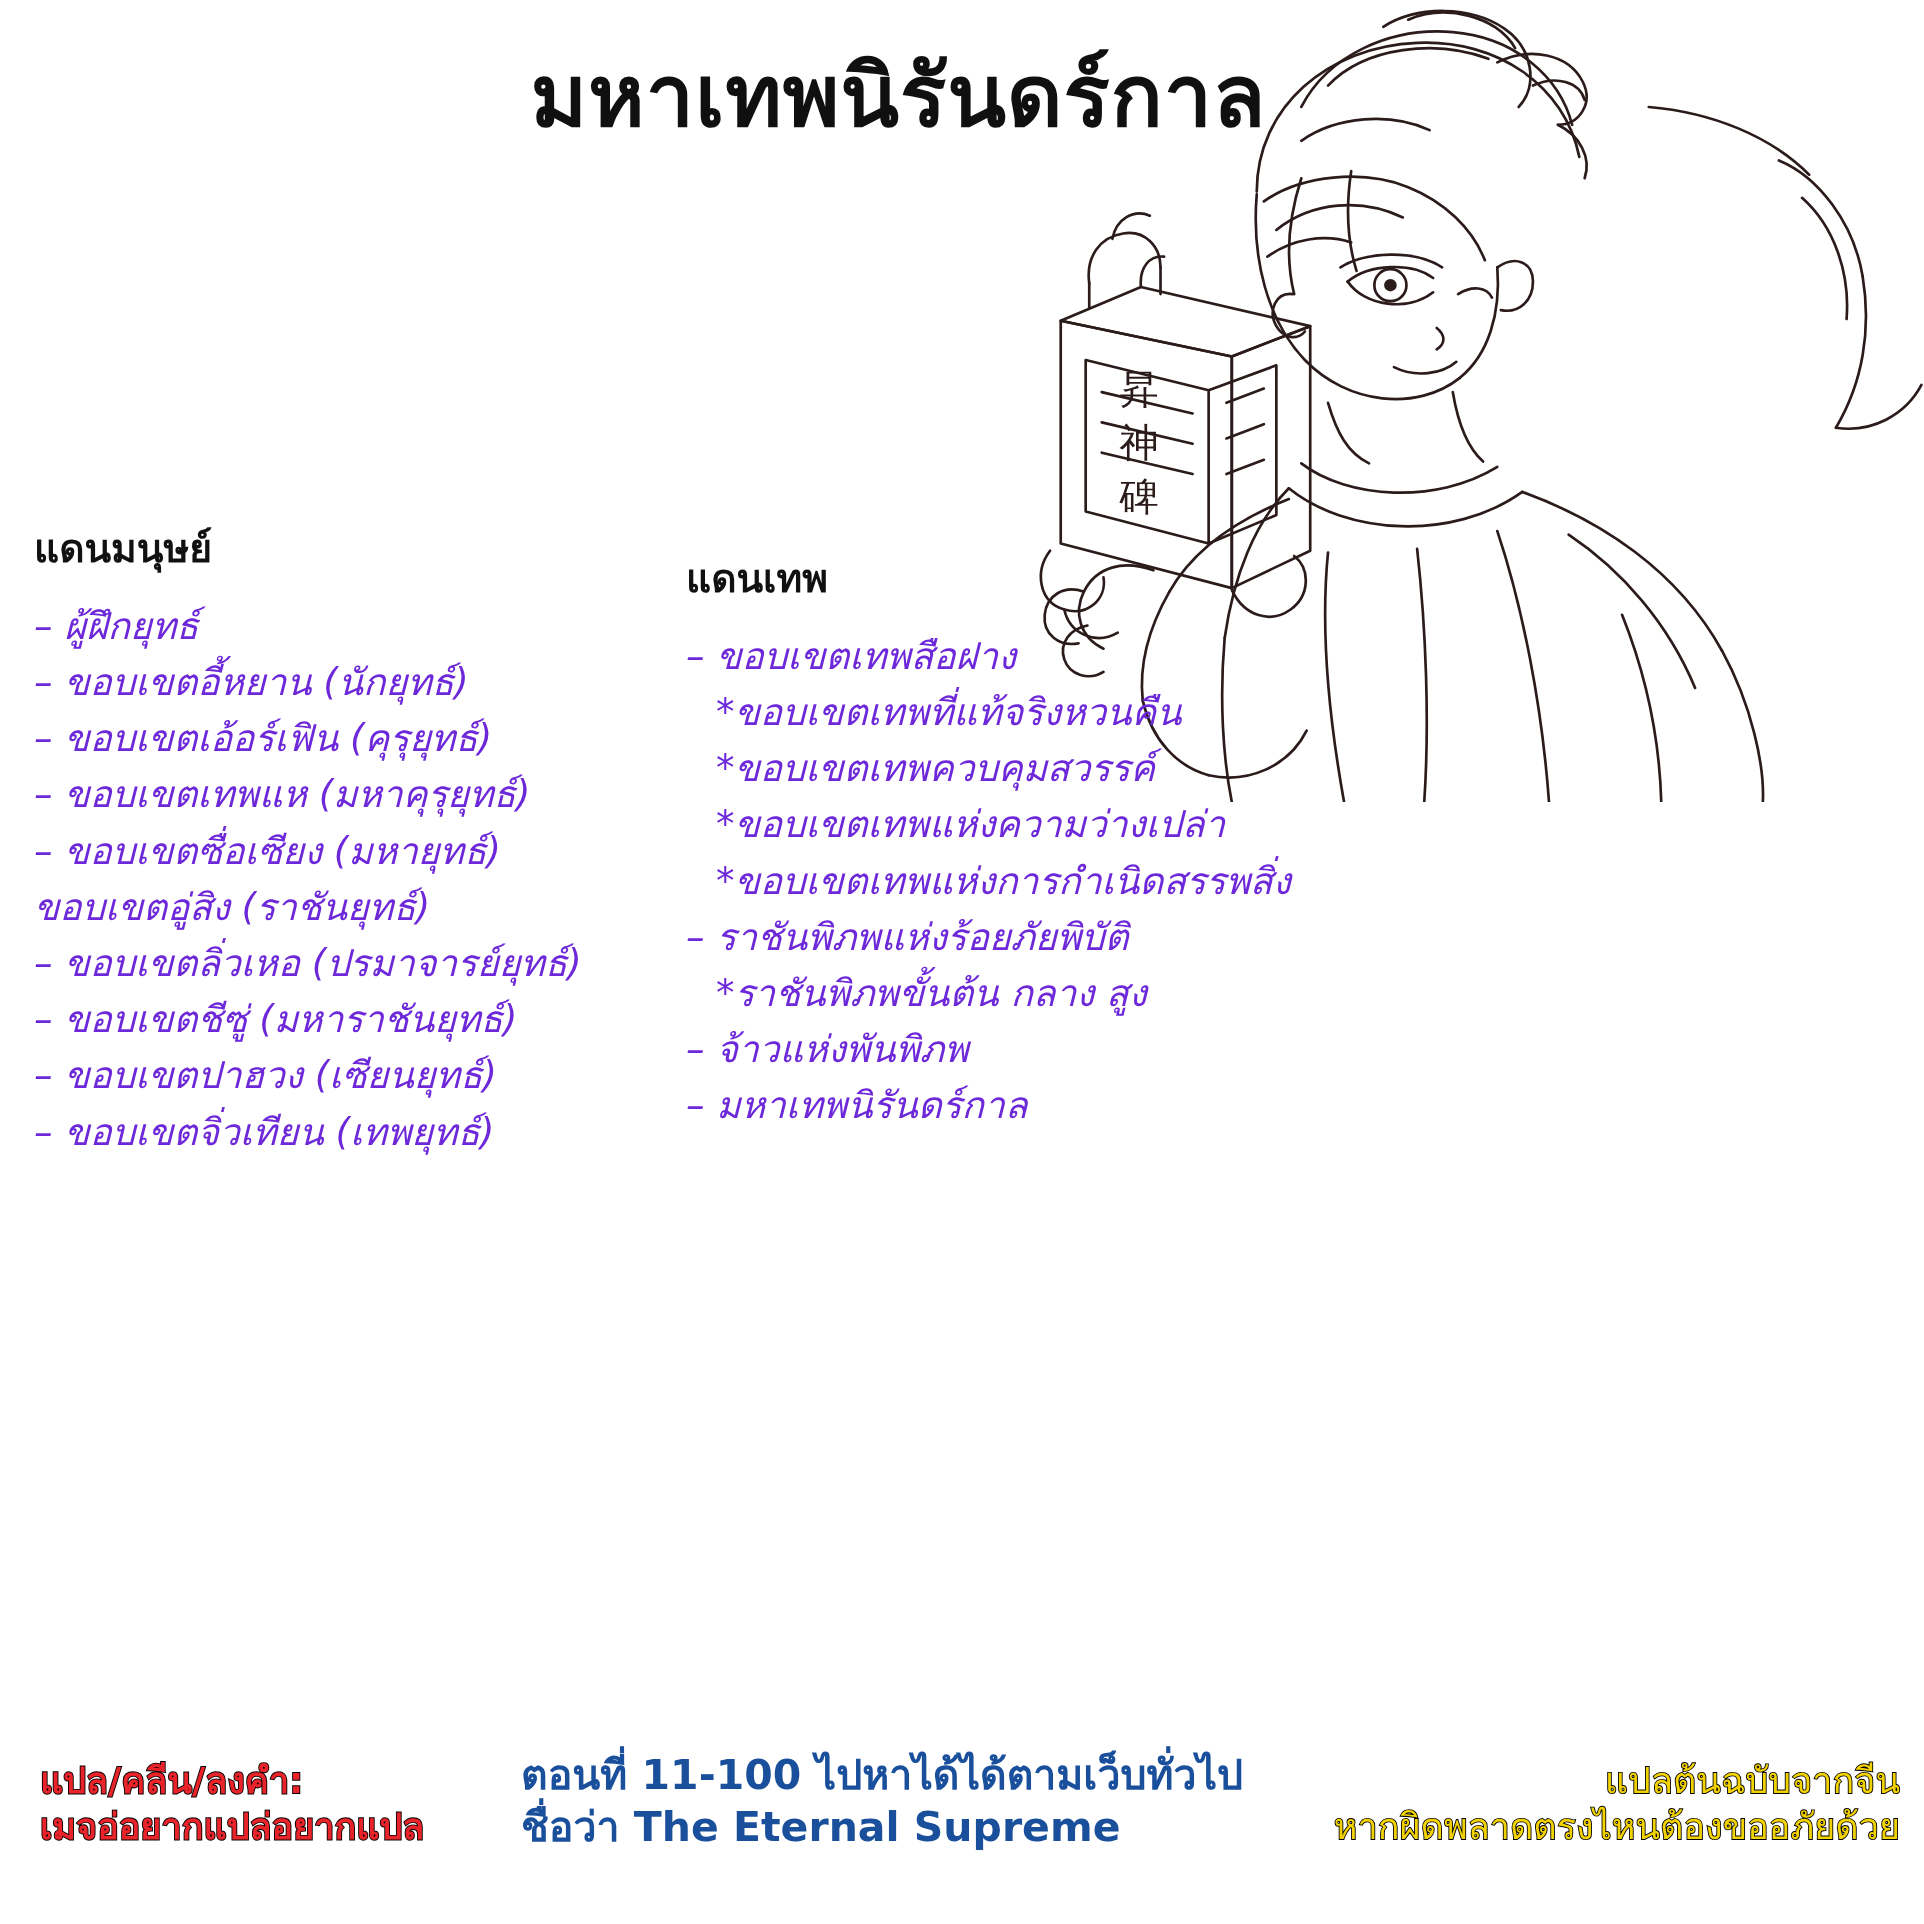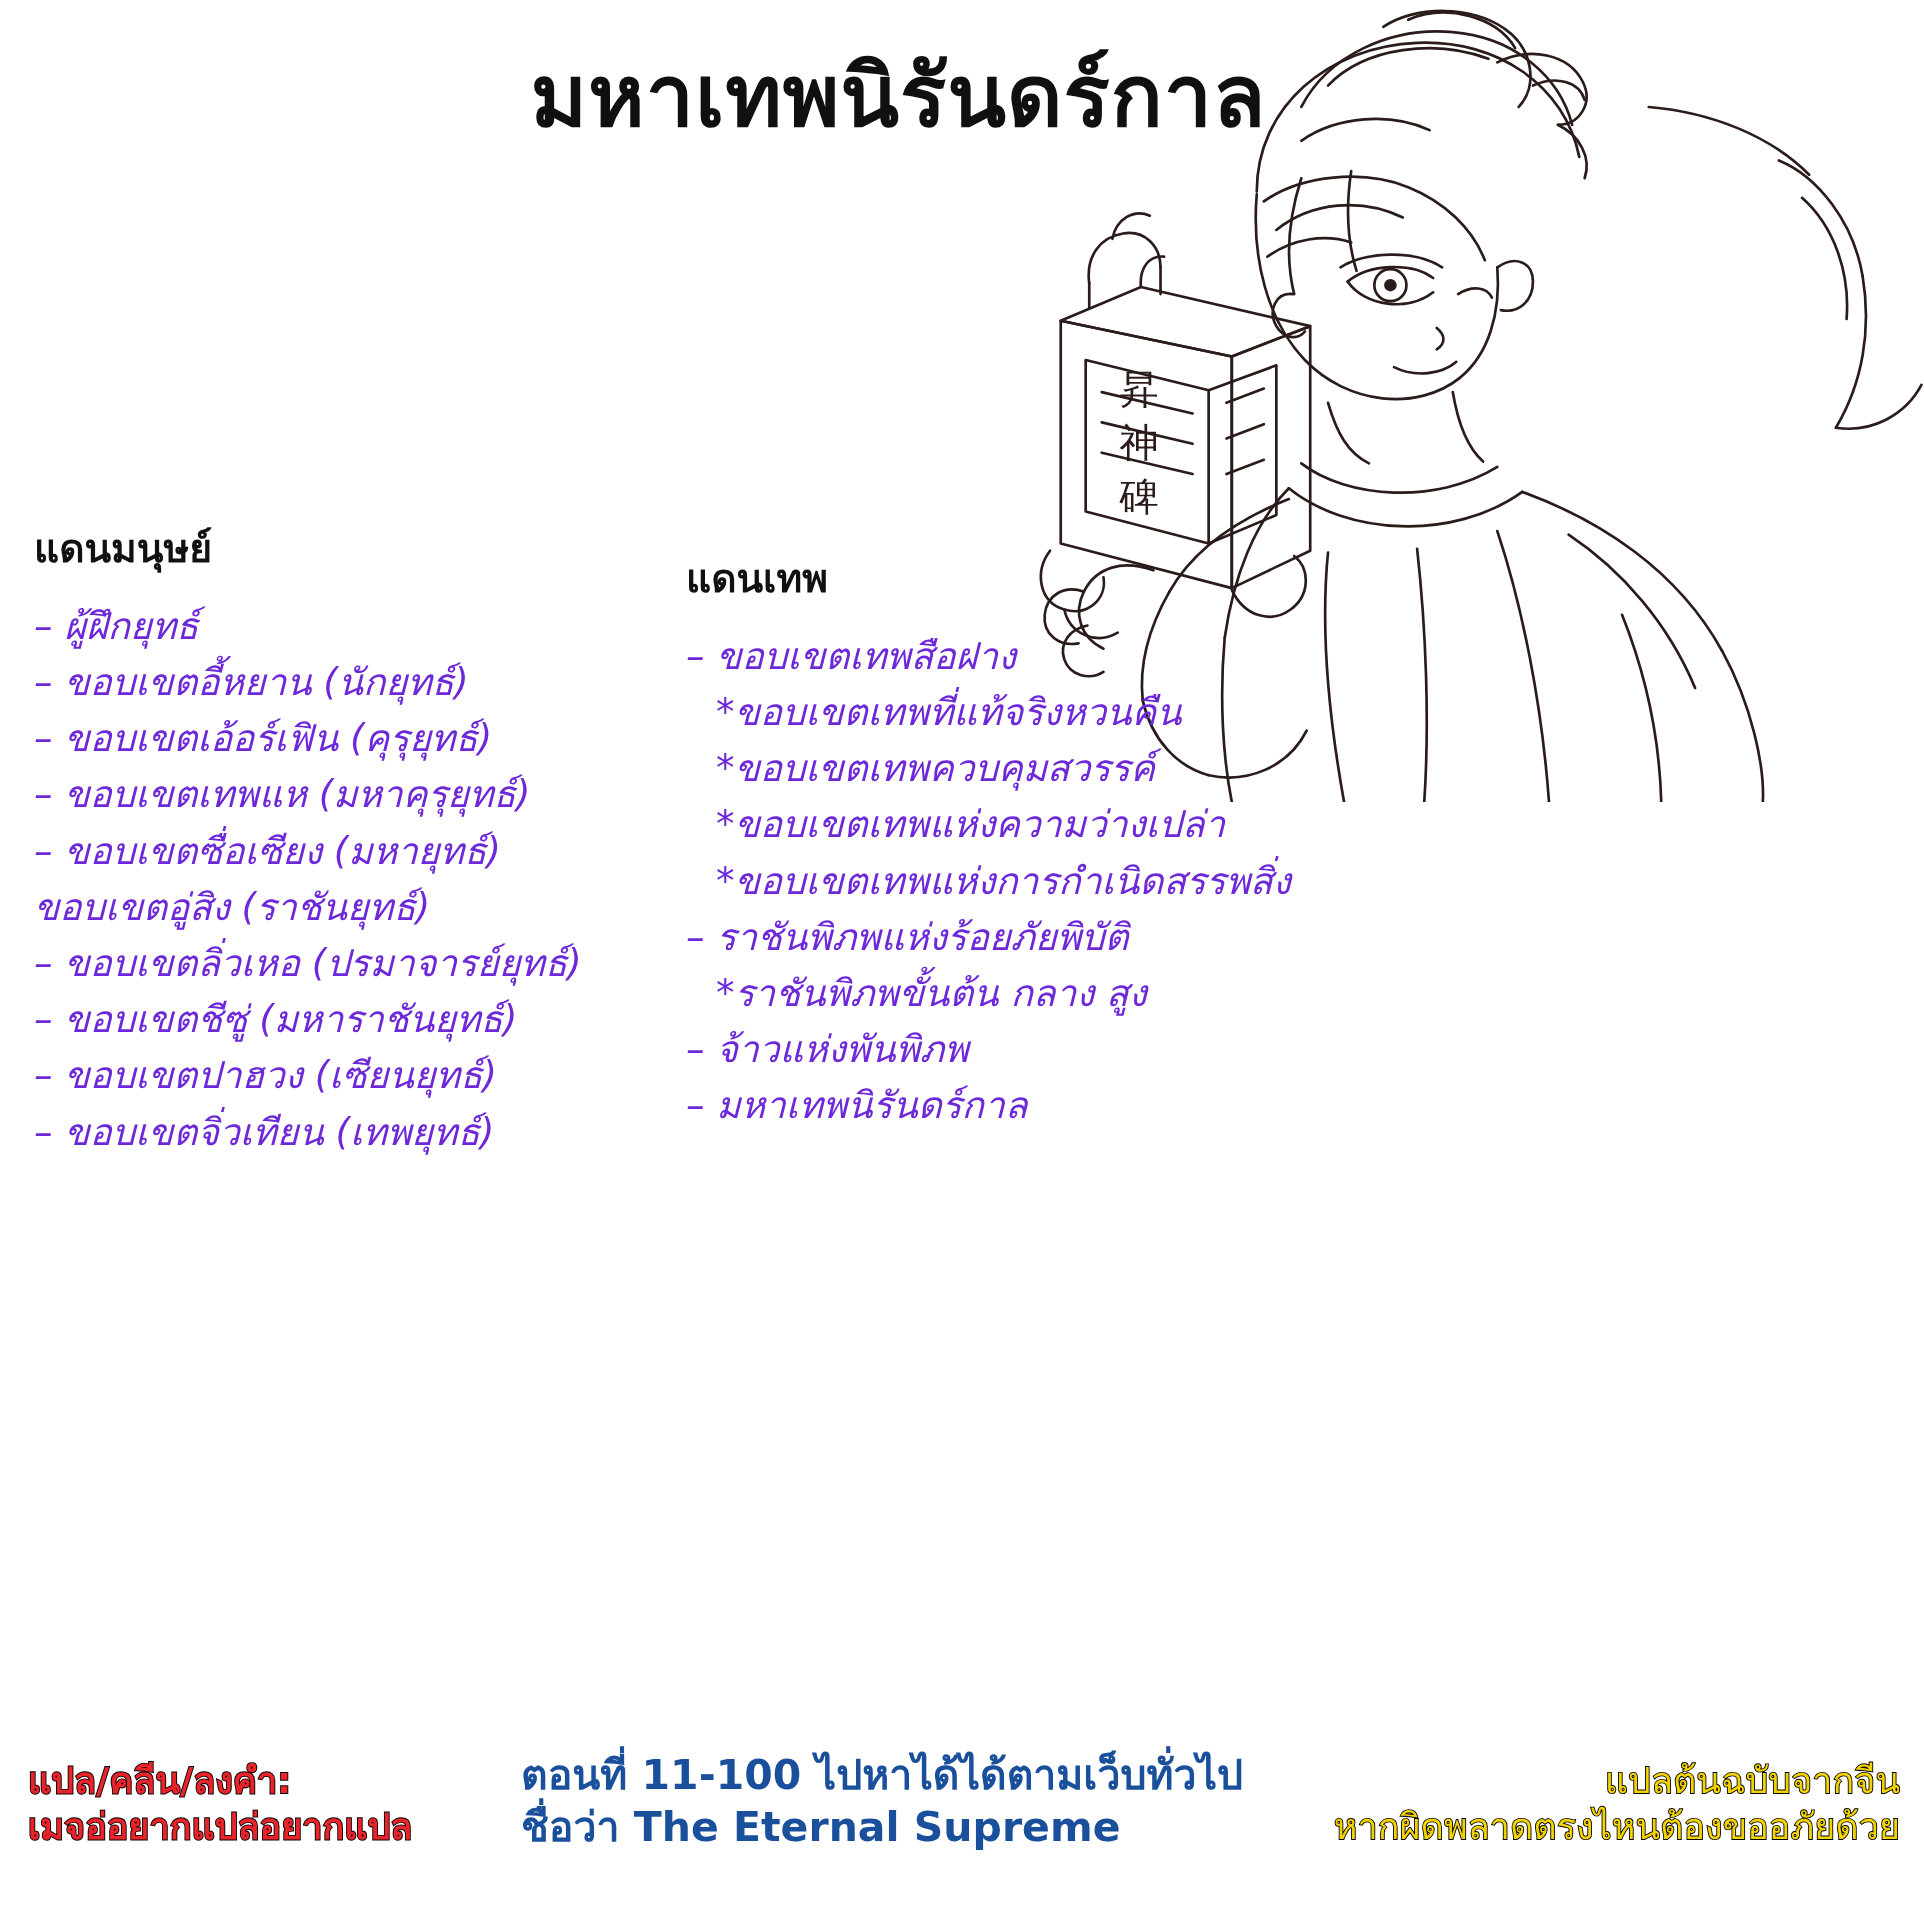--- a/index.html
+++ b/index.html
@@ -75,21 +75,21 @@
     bottom: 32px;
     width: 1925px;
     height: 169px;
   }
   .foot-block {
     position: absolute;
     line-height: 1.28;
     white-space: nowrap;
   }
   #foot-left {
-    left: 28px;
+    left: 40px;
     top: 34px;
     font-size: 36px;
     font-weight: bold;
     color: #e8232a;
     -webkit-text-stroke: 1.8px #000000;
     paint-order: stroke fill;
   }
   #foot-center {
     left: 521px;
     top: 25px;

